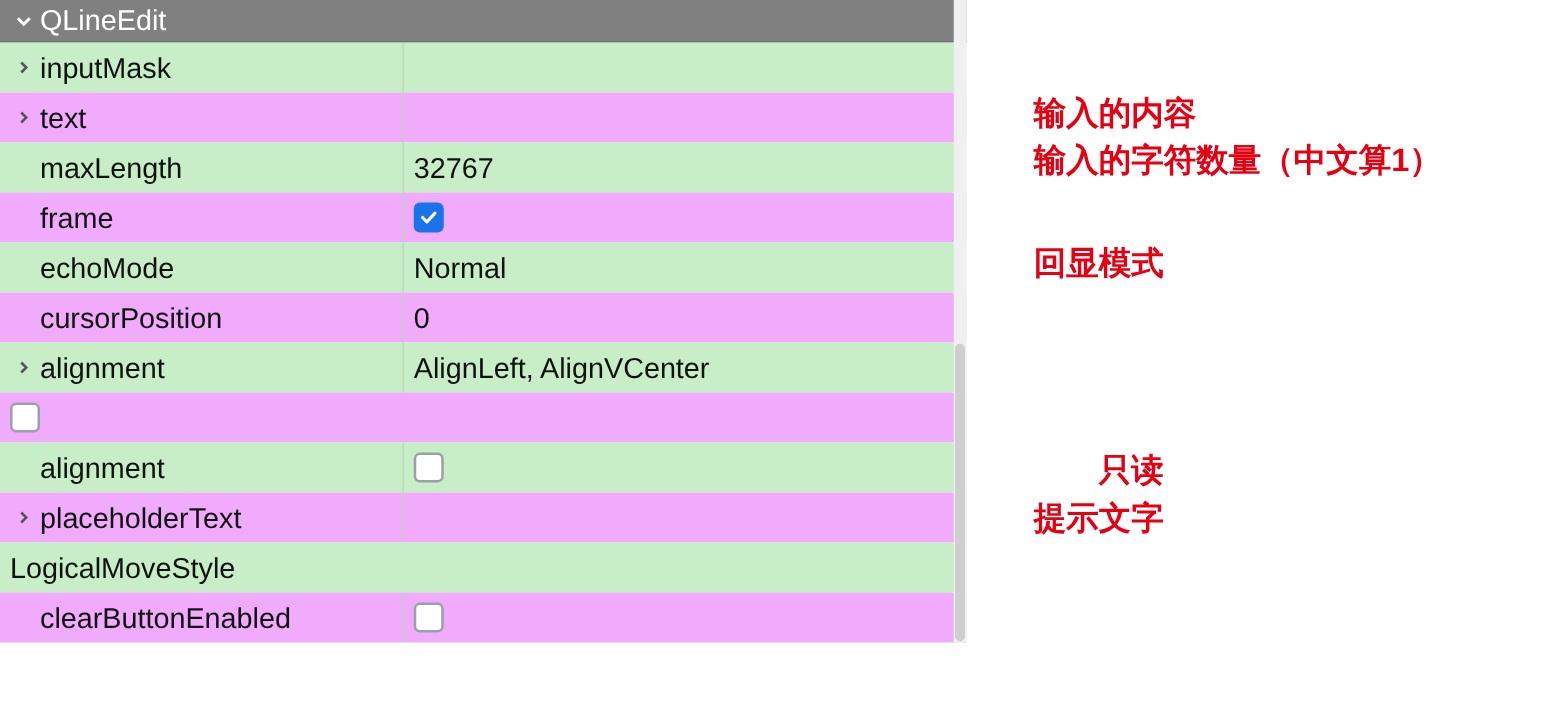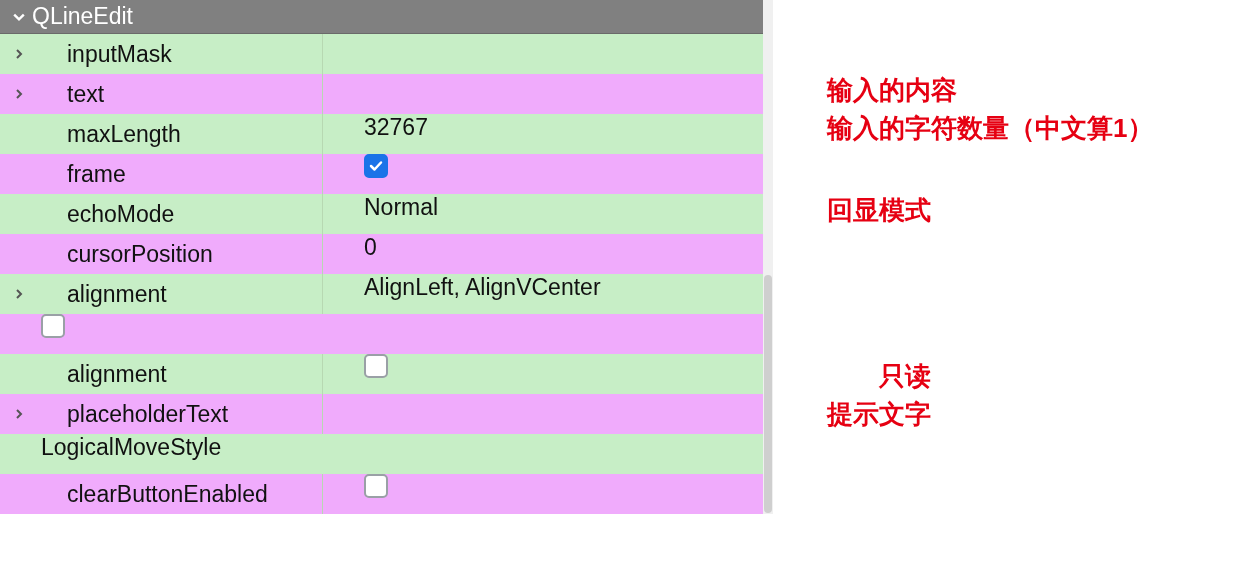--- a/index.html
+++ b/index.html
@@ -44,36 +44,35 @@
   }
   .row.dark  { background: #c7eec6; }
   .row.light { background: #f0abfc; }
   .label-cell {
     width: 323px;
     border-right: 1px solid #b7d8b2;
     display: flex;
     align-items: center;
     padding-left: 6px;
     color: #111;
-    gap: 35px;
   }
   .expand-slot {
     width: 26px;
     display: inline-flex;
     justify-content: center;
     align-items: center;
     font-size: 14px;
     color: #333;
   }
   .value-cell {
     flex: 1;
     display: flex;
+    align-items: center;
     padding-left: 8px;
     color: #111;
-    margin-left: 33px;
   }
   .checkbox {
     width: 24px;
     height: 24px;
     border: 2px solid #9aa0a6;
     border-radius: 5px;
     background: #fff;
     display: inline-flex;
     align-items: center;
     justify-content: center;

